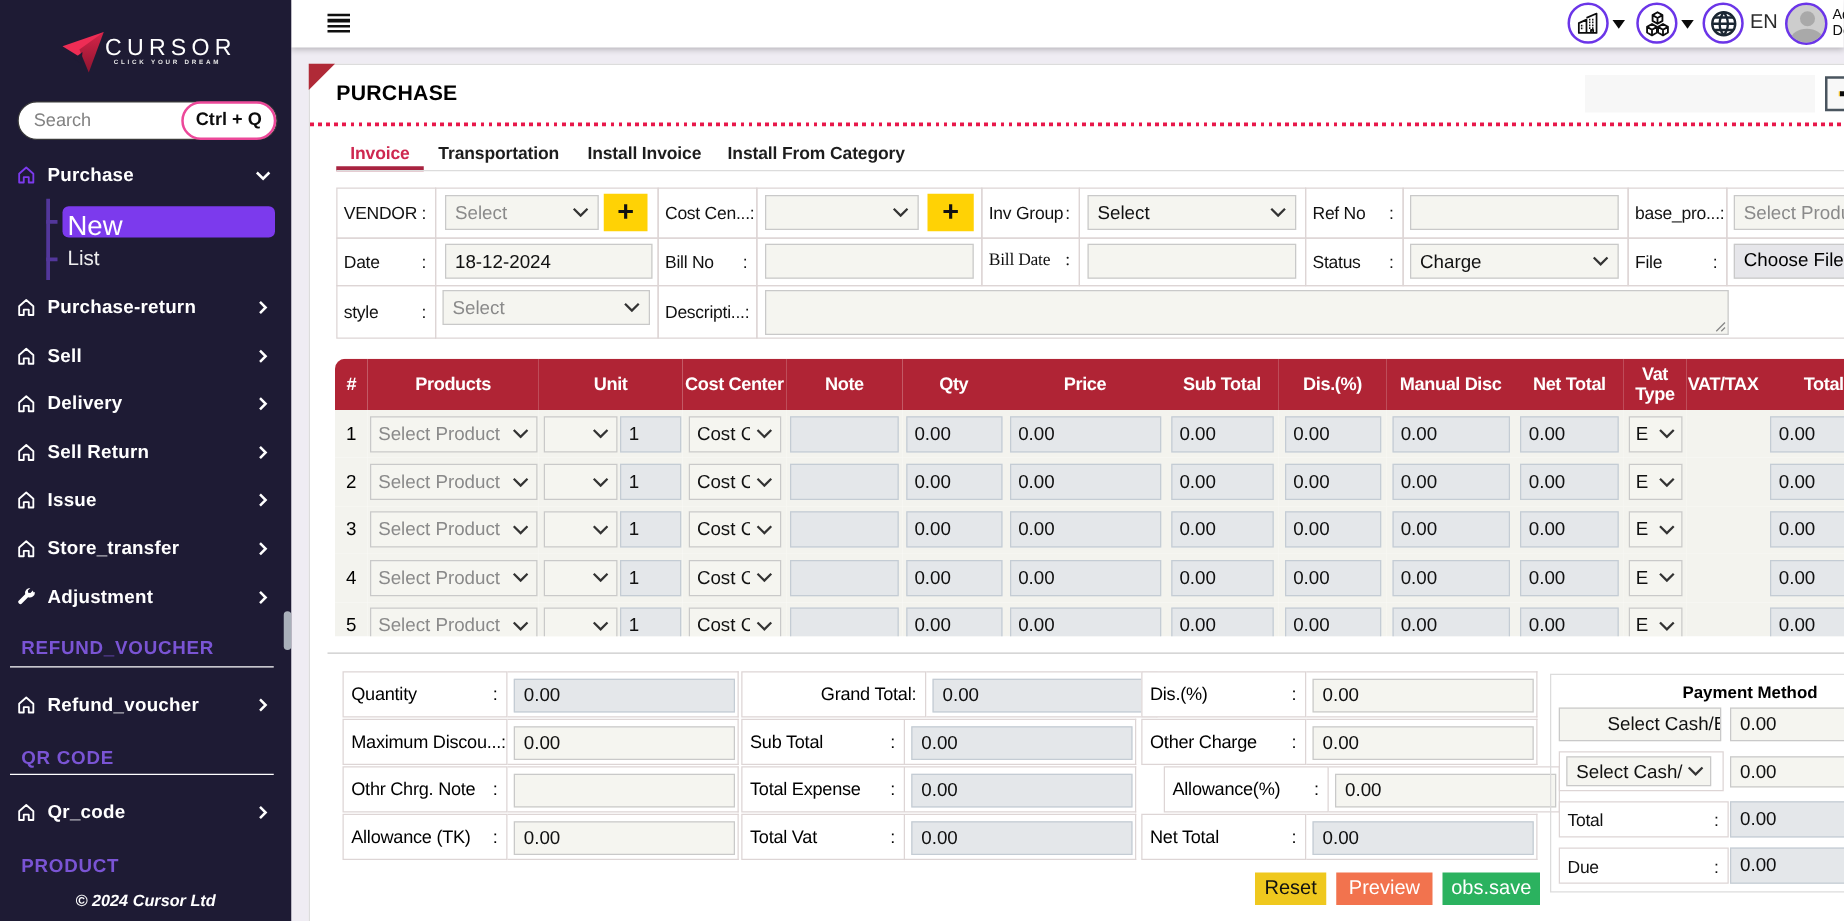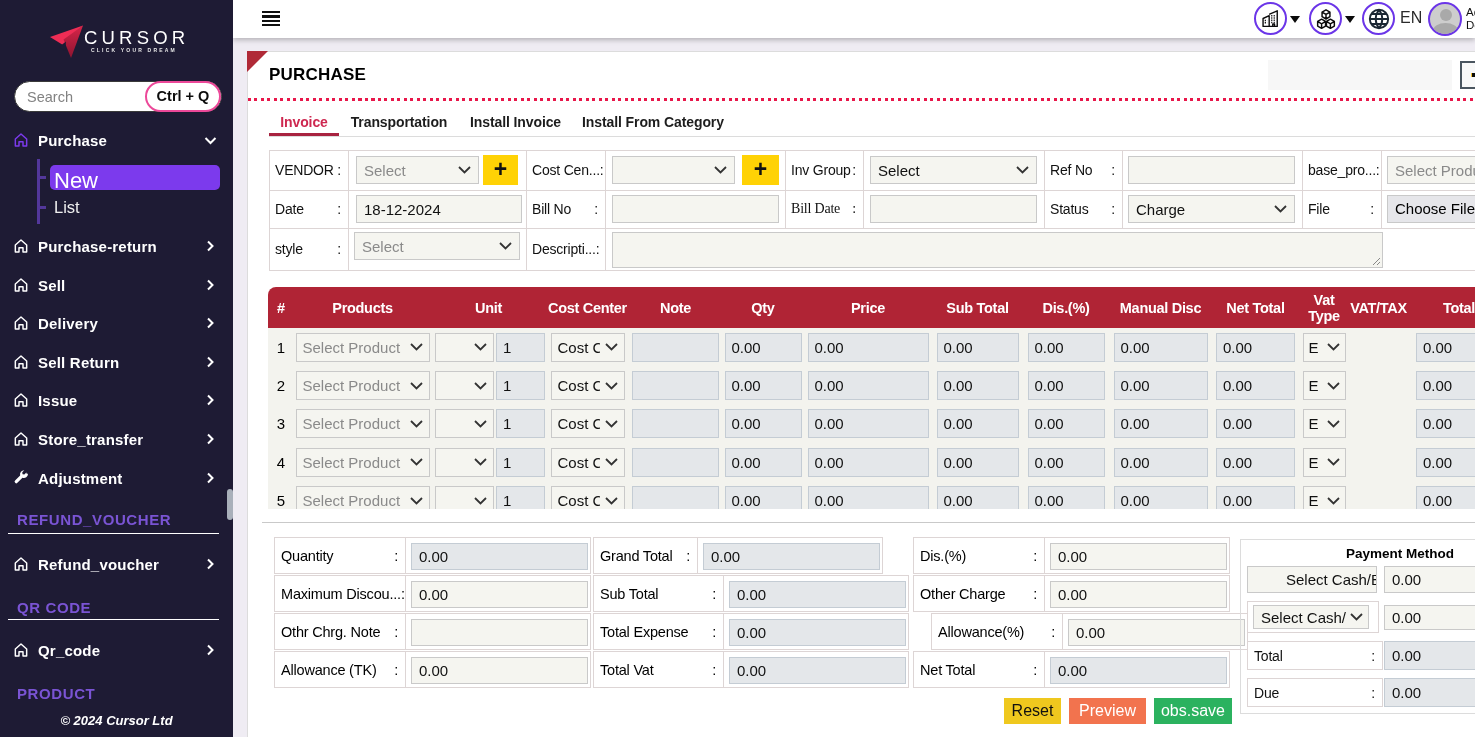--- a/index.html
+++ b/index.html
@@ -422,21 +422,21 @@
 <div class="sumrow" style="left:26px;top:599px;">
       <div class="sumlab" style="width:132px;">
         <span>Allowance (TK)</span>
         <span>:</span>
       </div>
       <div class="sumctl" style="width:185px;">
         <div class="inp" style="left:5px;top:5px;width:177px;height:27px;">0.00</div>
       </div>
     </div>
 <div class="sumrow" style="left:345px;top:485px;">
-      <div class="sumlab" style="width:105px;">
+      <div class="sumlab" style="width:148px;justify-content:flex-end;">
         <span>Grand Total</span>
         <span>:</span>
       </div>
       <div class="sumctl" style="width:185px;">
         <div class="inp ro" style="left:5px;top:5px;width:177px;height:27px;">0.00</div>
       </div>
     </div>
 <div class="sumrow" style="left:345px;top:523px;">
       <div class="sumlab" style="width:131px;">
         <span>Sub Total</span>

